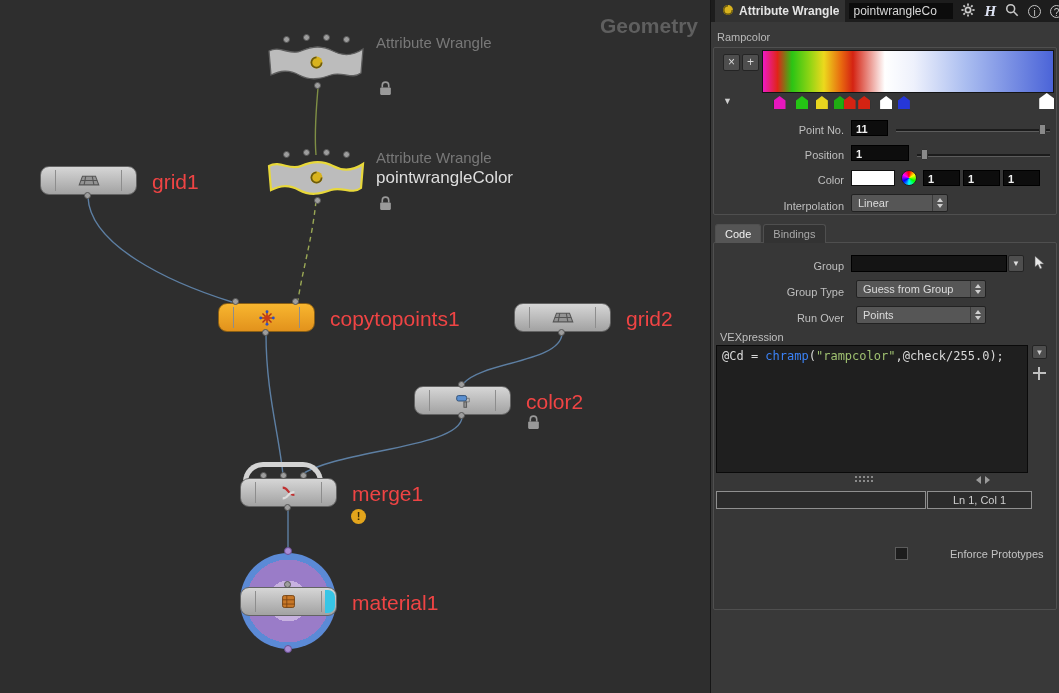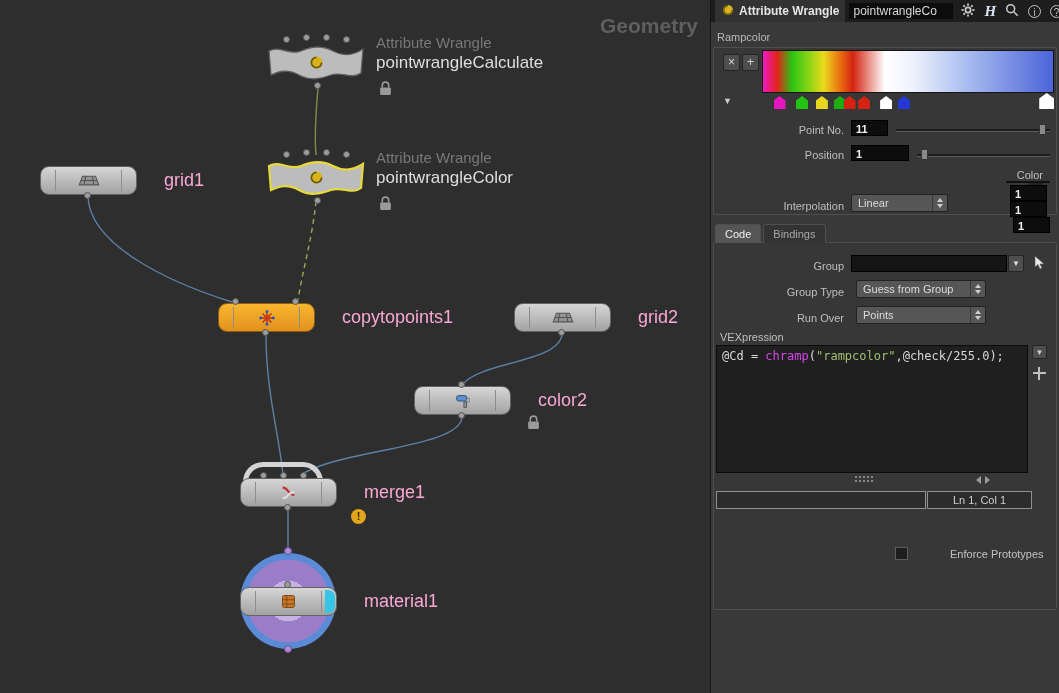--- a/index.html
+++ b/index.html
@@ -10,21 +10,21 @@
   .network{position:relative;width:710px;height:693px;background:#2e2e2e;overflow:hidden;}
   .watermark{position:absolute;top:14px;right:12px;font-size:21px;font-weight:bold;color:#5f5f5f;z-index:0;}
   .wires{position:absolute;left:0;top:0;z-index:0;pointer-events:none;}
   .node{position:absolute;z-index:2;}
   .nbody{position:relative;width:97px;height:29px;border-radius:9px;
          background:linear-gradient(#d6d6d6,#a2a2a2);border:1px solid #636363;
          display:flex;align-items:center;justify-content:center;box-sizing:border-box;}
   .nbody::before,.nbody::after{content:"";position:absolute;top:3px;bottom:3px;width:1px;background:#8d8d8d;}
   .nbody::before{left:14px;} .nbody::after{right:14px;}
   .nbody.orange{background:linear-gradient(#f8b62f,#e2921c);border-color:#8a5f15;}
-  .nlabel{position:absolute;left:124px;top:4px;font-size:18px;color:#f9a8d4;white-space:nowrap;}
+  .nlabel{position:absolute;left:112px;top:4px;font-size:21px;color:#ef4444;white-space:nowrap;}
   .nsub{position:absolute;left:110px;top:-8px;font-size:15px;color:#787878;white-space:nowrap;}
   .nname{position:absolute;left:110px;top:11px;font-size:17px;color:#dedede;white-space:nowrap;}
   .dot{position:absolute;width:7px;height:7px;border-radius:50%;background:#9d9d9d;border:1px solid #555;box-sizing:border-box;z-index:3;}
   .pdot{position:absolute;width:8px;height:8px;border-radius:50%;background:#a98cd4;border:1px solid #6a4f94;box-sizing:border-box;z-index:1;}
   .lock{position:absolute;width:13px;height:15px;}
   .warn{position:absolute;width:15px;height:15px;border-radius:50%;background:#e3a51c;color:#3c2c05;
         font-size:11px;font-weight:bold;text-align:center;line-height:15px;}
   .merge-arc{position:absolute;left:3px;top:-16px;width:80px;height:20px;border:5px solid #d4d4d4;
              border-bottom:none;border-radius:44px 44px 0 0;box-sizing:border-box;}
   .mat-circle{position:absolute;left:0px;top:-34px;width:96px;height:96px;border-radius:50%;z-index:-1;
@@ -82,21 +82,21 @@
   .tab.active{background:#555;color:#f0f0f0;}
 
   .gfield{background:#141414;border:1px solid #000;height:17px;box-sizing:border-box;color:#ddd;line-height:16px;padding:0 4px;}
   .drop-arrow-btn{width:16px;height:17px;background:#4e4e4e;border:1px solid #242424;box-sizing:border-box;
                   color:#ddd;font-size:8px;text-align:center;line-height:16px;margin-left:1px;border-radius:2px;}
   .pointer-ic{margin-left:10px;}
 
   .vexlabel{position:absolute;left:6px;color:#bfbfbf;}
   .editor{position:absolute;background:#1f1f1f;border:1px solid #0a0a0a;box-sizing:border-box;
           font-family:"DejaVu Sans Mono",monospace;font-size:12px;padding:3px 5px;}
-  .tok-plain{color:#d8d8d8;} .tok-function{color:#d946ef;text-align:center;} .tok-string{color:#9fc070;} .tok-number{color:#d8d8d8;}
+  .tok-plain{color:#d8d8d8;} .tok-function{color:#3b82f6;text-align:center;} .tok-string{color:#9fc070;} .tok-number{color:#d8d8d8;}
   .estrip{position:absolute;display:flex;flex-direction:column;align-items:center;gap:8px;}
   .mini-btn{width:15px;height:14px;background:#4e4e4e;border:1px solid #242424;box-sizing:border-box;
             color:#ccc;font-size:8px;text-align:center;line-height:13px;border-radius:2px;}
   .split-ic{position:relative;width:13px;height:13px;}
   .split-ic::before{content:"";position:absolute;left:5px;top:0;width:2px;height:13px;background:#c0c0c0;}
   .split-ic::after{content:"";position:absolute;top:5px;left:0;height:2px;width:13px;background:#c0c0c0;}
   .grip{width:20px;height:7px;background:radial-gradient(circle,#8a8a8a 1px,transparent 1.2px);background-size:4px 4px;}
   .scroll-arrows{display:flex;gap:4px;}
   .tri-l{width:0;height:0;border-top:4px solid transparent;border-bottom:4px solid transparent;border-right:5px solid #9a9a9a;}
   .tri-r{width:0;height:0;border-top:4px solid transparent;border-bottom:4px solid transparent;border-left:5px solid #9a9a9a;}
@@ -133,21 +133,20 @@
           <path d="M3,9 C14,3 24,14 35,9 S56,3 67,9 S88,13 97,7 L95,31 C86,38 76,29 65,33 S44,39 33,33 S14,29 5,33 Z" fill="#bcbcbc" stroke="#5e5e5e" stroke-width="1.3"></path>
         </svg>
         <span class="node-icon" style="position:absolute;left:42px;top:12px;">
           <svg width="17" height="17" viewBox="0 0 20 20">
               <circle cx="10" cy="10" r="7" fill="#d8b31e"></circle>
               <path d="M10 4 a6 6 0 1 0 6 6" stroke="#6b5a0e" fill="none" stroke-width="2"></path>
             </svg>
         </span>
       </div>
       <span class="nsub">Attribute Wrangle</span>
-      <span class="nname">pointwrangleCalculate</span>
       <span class="lock" style="left:113px;top:39px;">
         <svg width="13" height="15" viewBox="0 0 12 14">
             <rect x="1" y="6" width="10" height="7" rx="1" fill="#9a9a9a"></rect>
             <path d="M3 6 V4 a3 3 0 0 1 6 0 V6" fill="none" stroke="#9a9a9a" stroke-width="1.5"></path>
           </svg>
       </span>
     </div>
 
     <div class="node" style="left:266px;top:157px;">
       <span class="dot" style="left:17px;top:-6px;"></span>
@@ -354,21 +353,21 @@
 
       <div class="prow" style="top:96px;">
         <span class="plabel">Position</span>
         <span class="vfield" style="width:58px;">1</span>
         <span class="slider">
           <span class="groove"></span>
           <span class="handle" style="left: 3%;"></span>
         </span>
       </div>
 
-      <div class="prow" style="top:121px;flex-direction:column;">
+      <div class="prow" style="top:121px;">
         <span class="plabel">Color</span>
         <span class="swatch"></span>
         <span class="wheel"></span>
         <span class="vfield" style="width:37px;margin-right:3px;">1</span>
         <span class="vfield" style="width:37px;margin-right:3px;">1</span>
         <span class="vfield" style="width:37px;">1</span>
       </div>
 
       <div class="prow" style="top:147px;">
         <span class="plabel">Interpolation</span>

